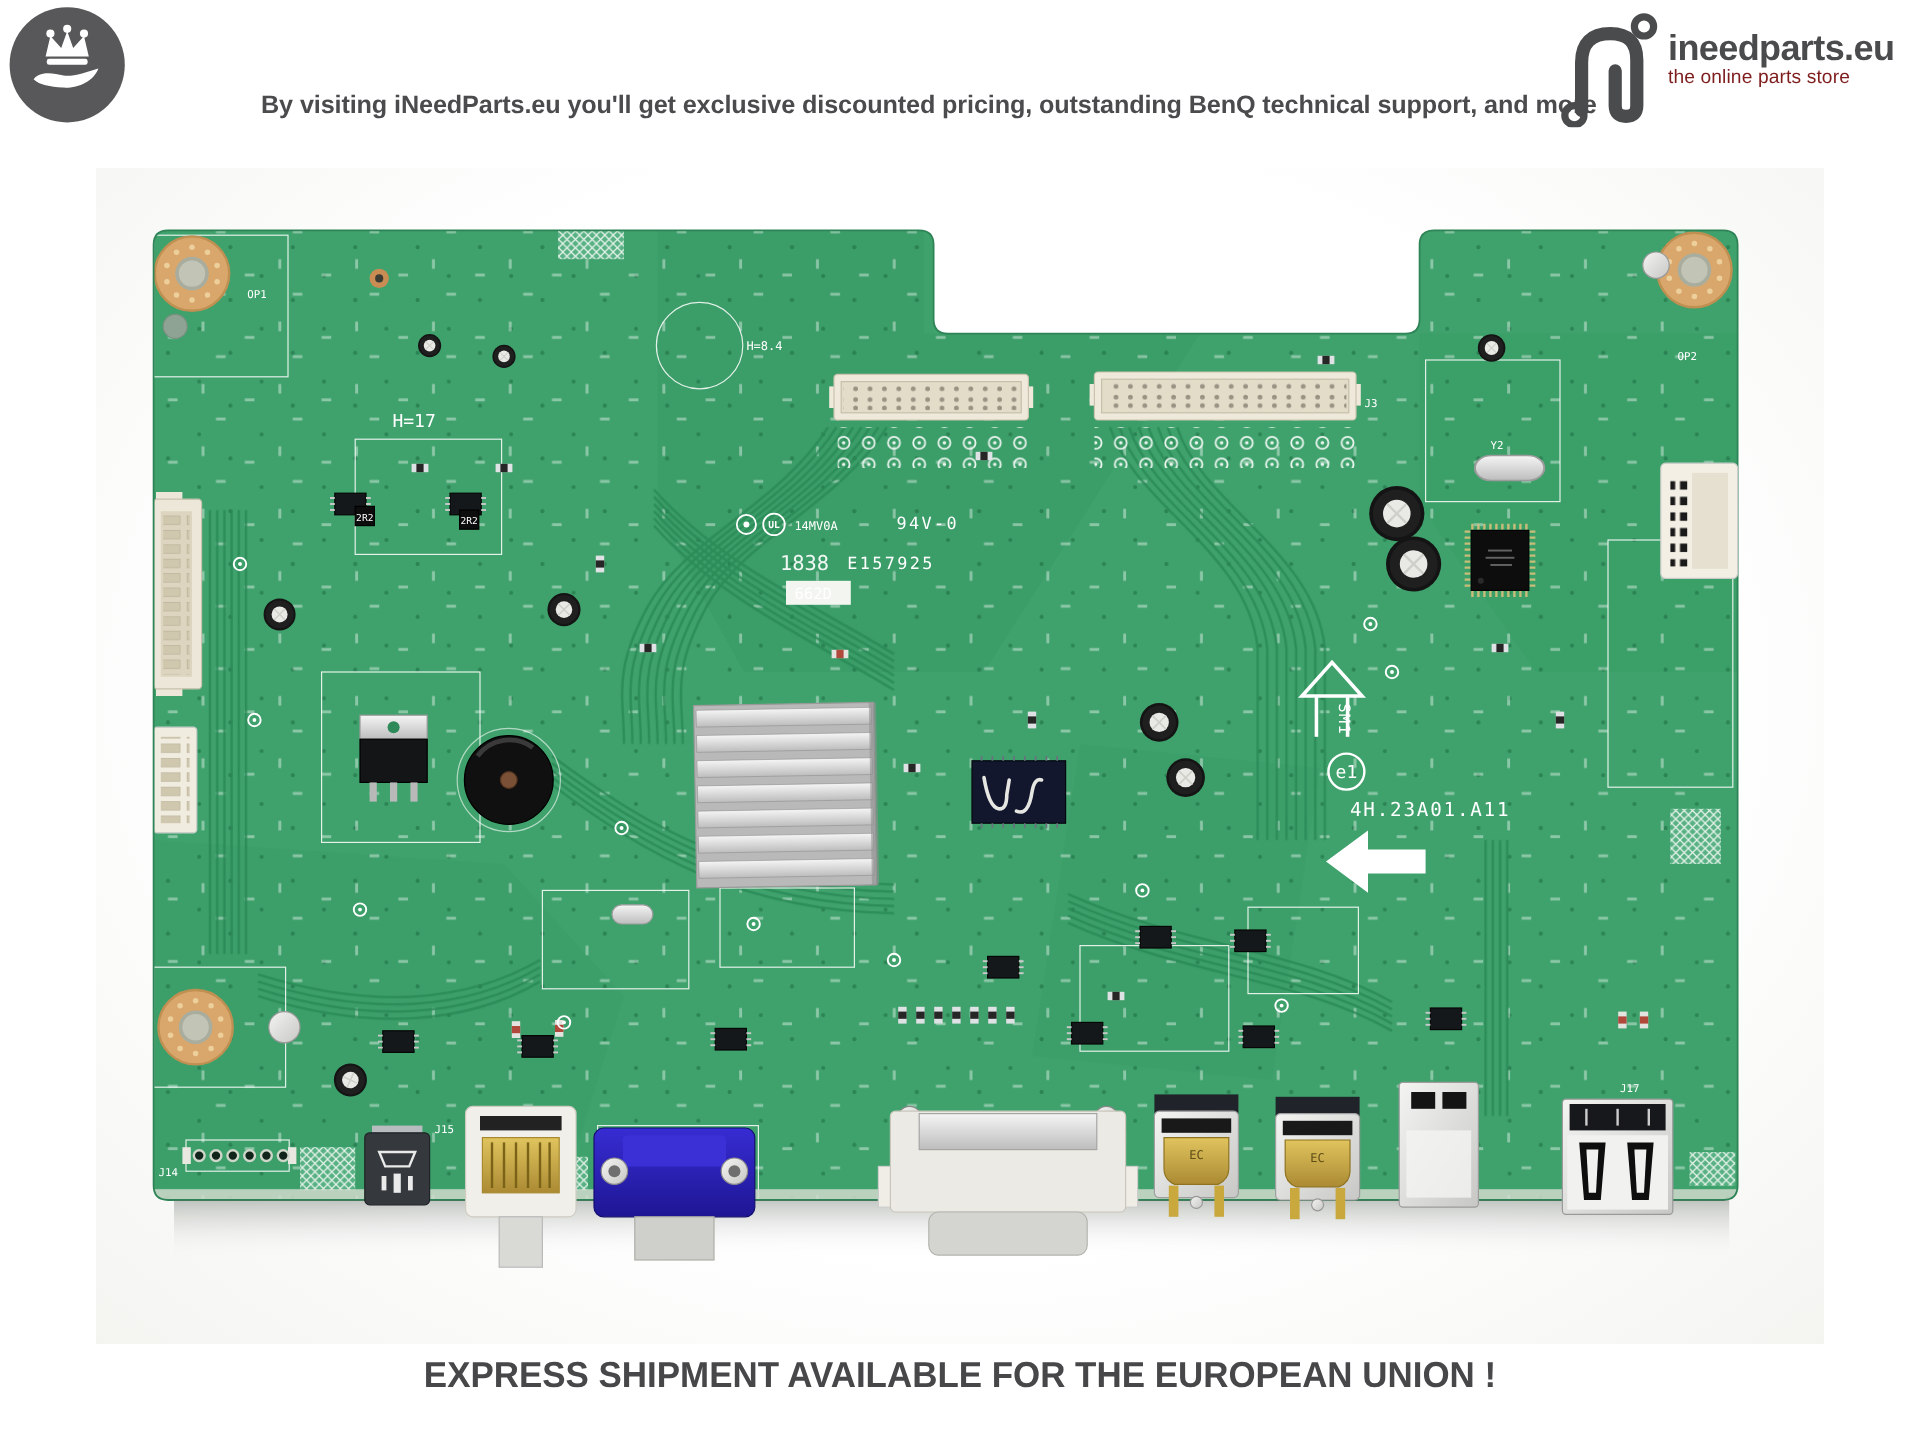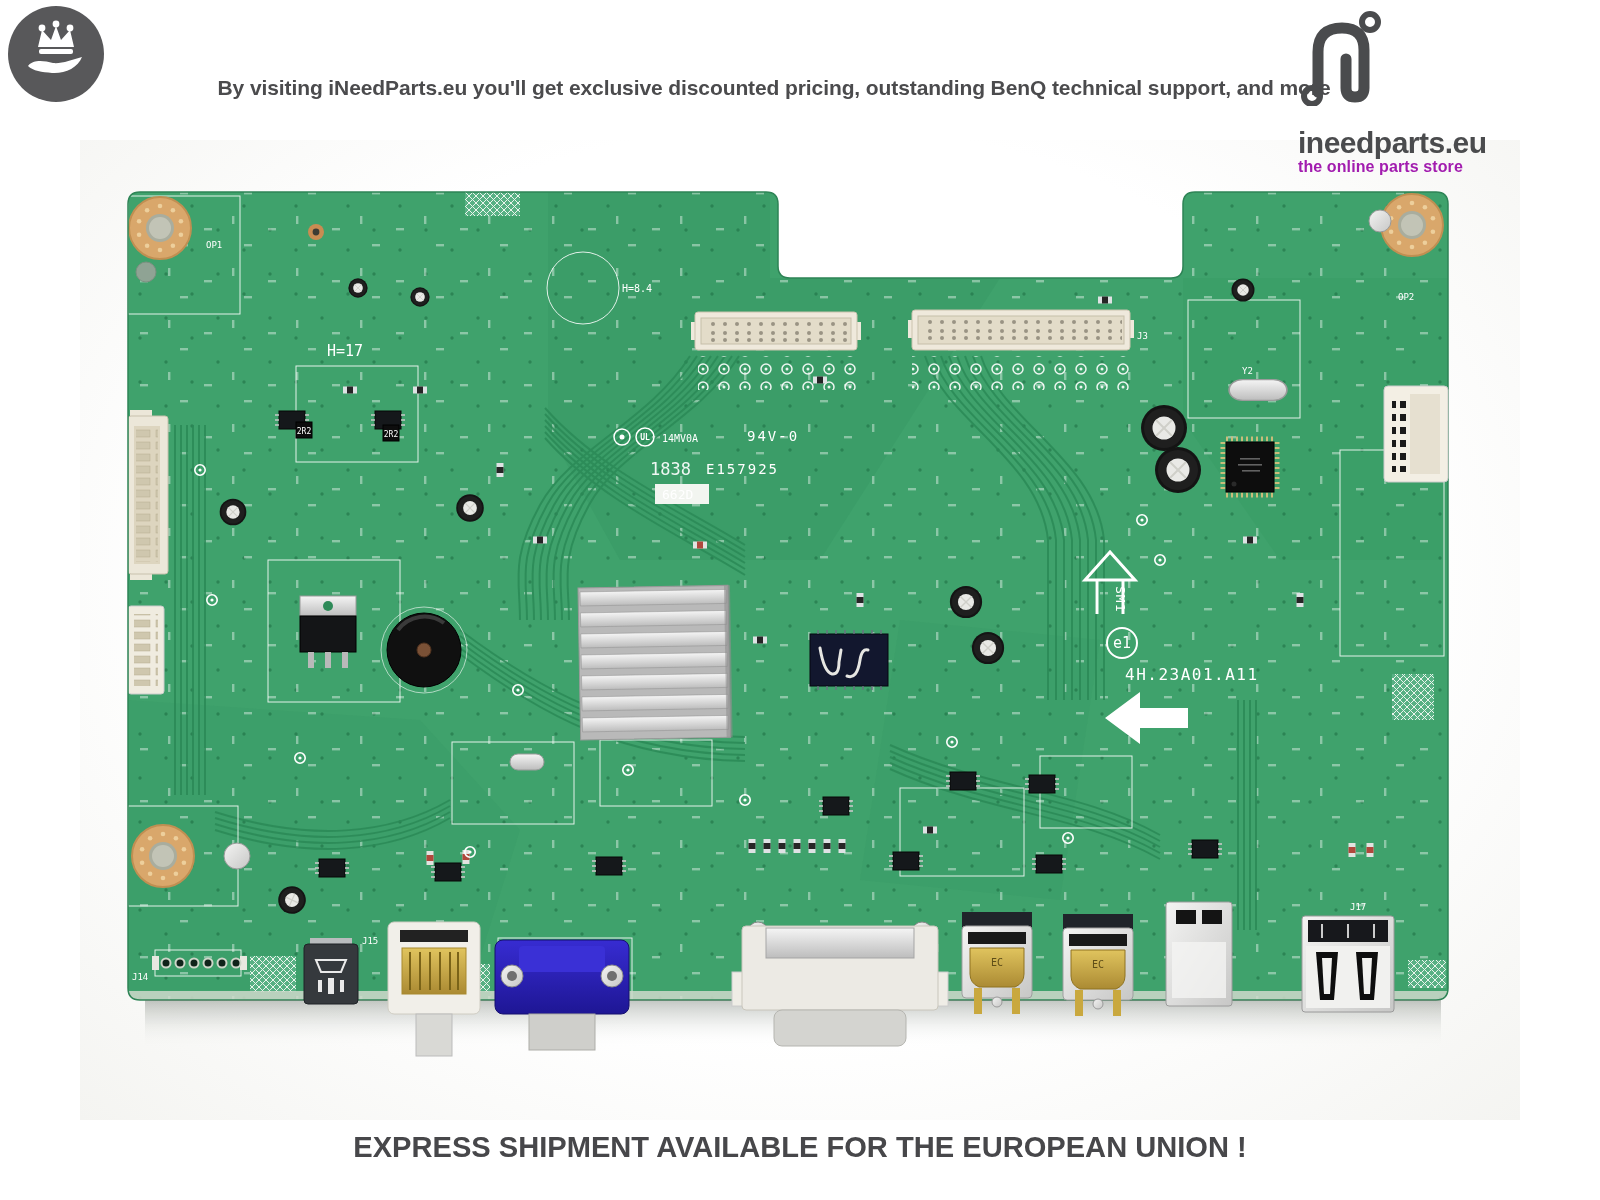--- a/index.html
+++ b/index.html
@@ -3,24 +3,24 @@
 <meta charset="utf-8">
 <style>
   html,body{margin:0;padding:0;background:#ffffff;}
   .page{position:relative;width:1600px;height:1200px;overflow:hidden;
         font-family:"Liberation Sans",sans-serif;background:#ffffff;}
   .backdrop{position:absolute;left:80px;top:140px;width:1440px;height:980px;
         background:radial-gradient(ellipse at 50% 45%, #ffffff 60%, #f4f4f1 100%);}
   .tagline{position:absolute;left:0;top:76px;width:1548px;text-align:center;
         font-size:21px;font-weight:bold;color:#4b4b4d;letter-spacing:-0.1px;}
   .badge{position:absolute;left:6px;top:4px;width:100px;height:100px;}
-  .logo{position:absolute;left:1296px;top:4px;width:300px;display:flex;flex-direction:column;}
+  .logo{position:absolute;left:1296px;top:4px;width:300px;display:flex;}
   .logo .txt{display:flex;flex-direction:column;margin-top:22px;margin-left:2px;}
   .logo .name{font-size:30px;font-weight:bold;color:#4a4b4d;letter-spacing:-0.5px;line-height:1.0;}
-  .logo .sub{font-size:16px;font-weight:bold;color:#a21caf;letter-spacing:0.1px;line-height:1.15;}
+  .logo .sub{font-size:16px;font-weight:normal;color:#7f1d1d;letter-spacing:0.1px;line-height:1.15;}
   .footer{position:absolute;left:0;top:1130px;width:1600px;text-align:center;
         font-size:30px;font-weight:bold;color:#47474a;transform:scaleX(.97);}
   svg.boardart{position:absolute;left:0;top:0;}
   .sk{font-family:"DejaVu Sans Mono",monospace;fill:#ffffff;}
 </style>
 </head>
 <body>
 
 <div class="page">
   <div class="backdrop"></div>

